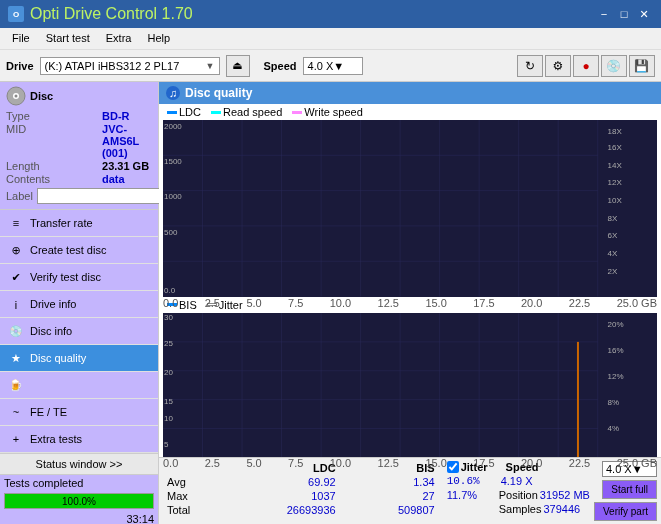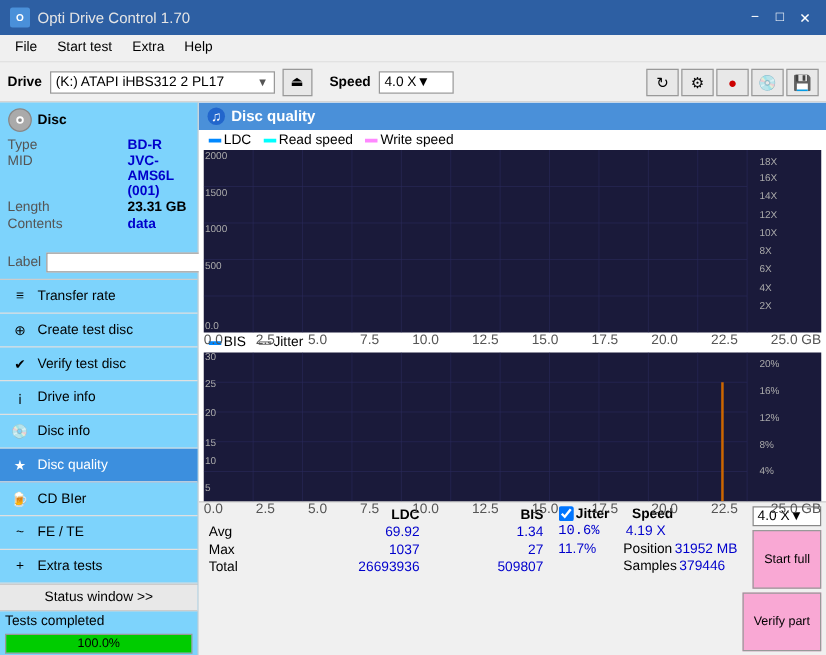--- a/index.html
+++ b/index.html
@@ -10,21 +10,21 @@
       background: #2d5fa3;
       color: white;
       display: flex;
       align-items: center;
       justify-content: space-between;
       padding: 4px 8px;
       height: 28px;
     }
     .titlebar-left { display: flex; align-items: center; gap: 6px; }
     .titlebar-icon { width: 16px; height: 16px; background: #4a90d9; border-radius: 2px; display: flex; align-items: center; justify-content: center; color: white; font-size: 8px; font-weight: bold; }
-    .titlebar-title { font-size: 12px; color: #e5e5e5; }
+    .titlebar-title { font-size: 16px; color: #bef264; }
     .titlebar-controls { display: flex; gap: 2px; }
     .titlebar-btn { width: 18px; height: 18px; display: flex; align-items: center; justify-content: center; color: white; cursor: pointer; border: none; background: transparent; font-size: 11px; }
 
     
     .menubar {
       background: #f0f0f0;
       display: flex;
       gap: 0;
       padding: 2px 4px;
       height: 22px;
@@ -70,21 +70,21 @@
 
     
     .main-layout {
       display: flex;
       height: calc(524px - 28px - 22px - 32px);
     }
 
     
     .left-panel {
       width: 159px;
-      background: #7dd3fc;
+      background: #c4b5fd;
       border-right: 1px solid #ccc;
       display: flex;
       flex-direction: column;
     }
 
     
     .disc-section {
       padding: 4px 6px;
       border-bottom: 1px solid #ccc;
     }
@@ -92,21 +92,21 @@
       display: flex;
       align-items: center;
       gap: 4px;
       margin-bottom: 4px;
     }
     .disc-icon { width: 20px; height: 20px; }
     .disc-info-grid { display: grid; grid-template-columns: auto 1fr; gap: 1px 4px; }
     .disc-info-label { color: #555; }
     .disc-info-value { color: #0000cc; font-weight: bold; padding-left: 48px; }
     .disc-info-value.black { color: #000; }
-    .label-row { display: flex; align-items: center; gap: 4px; margin-top: 16px; }
+    .label-row { display: flex; align-items: center; gap: 4px; margin-top: 2px; }
     .label-input { flex: 1; border: 1px solid #999; padding: 1px 2px; height: 16px; background: white; }
     .label-btn { width: 18px; height: 18px; background: #e8e8e8; border: 1px solid #999; display: flex; align-items: center; justify-content: center; cursor: pointer; font-size: 10px; }
 
     
     .nav-items { display: flex; flex-direction: column; }
     .nav-item {
       display: flex;
       align-items: center;
       gap: 6px;
       padding: 5px 8px;
@@ -185,23 +185,23 @@
       display: flex;
       align-items: center;
       gap: 10px;
       padding: 2px 8px;
       background: #fff;
       font-size: 10px;
     }
     .legend-item { display: flex; align-items: center; gap: 2px; }
     .legend-dot { width: 10px; height: 3px; }
     .start-btn {
-      background: #f9a8d4;
+      background: #8b5cf6;
       border: 1px solid #999;
-      padding: 17px 8px;
+      padding: 3px 8px;
       cursor: pointer;
       font-size: 10px;
       white-space: nowrap;
     }
 
     
     .axis-label { font-size: 8px; fill: #aaa; }
     .chart-line-ldc { stroke: #0088ff; stroke-width: 1; fill: none; }
     .chart-line-read { stroke: #00ffff; stroke-width: 1; fill: none; }
     .grid-line { stroke: #2a2a5a; stroke-width: 0.5; }
@@ -308,21 +308,20 @@
       <div class="nav-item">
         <span class="nav-item-icon">💿</span>
         <span class="nav-item-text">Disc info</span>
       </div>
       <div class="nav-item active">
         <span class="nav-item-icon">★</span>
         <span class="nav-item-text">Disc quality</span>
       </div>
       <div class="nav-item">
         <span class="nav-item-icon">🍺</span>
-        <span class="nav-item-text">CD BIer</span>
       </div>
       <div class="nav-item">
         <span class="nav-item-icon">~</span>
         <span class="nav-item-text">FE / TE</span>
       </div>
       <div class="nav-item">
         <span class="nav-item-icon">+</span>
         <span class="nav-item-text">Extra tests</span>
       </div>
     </div>

